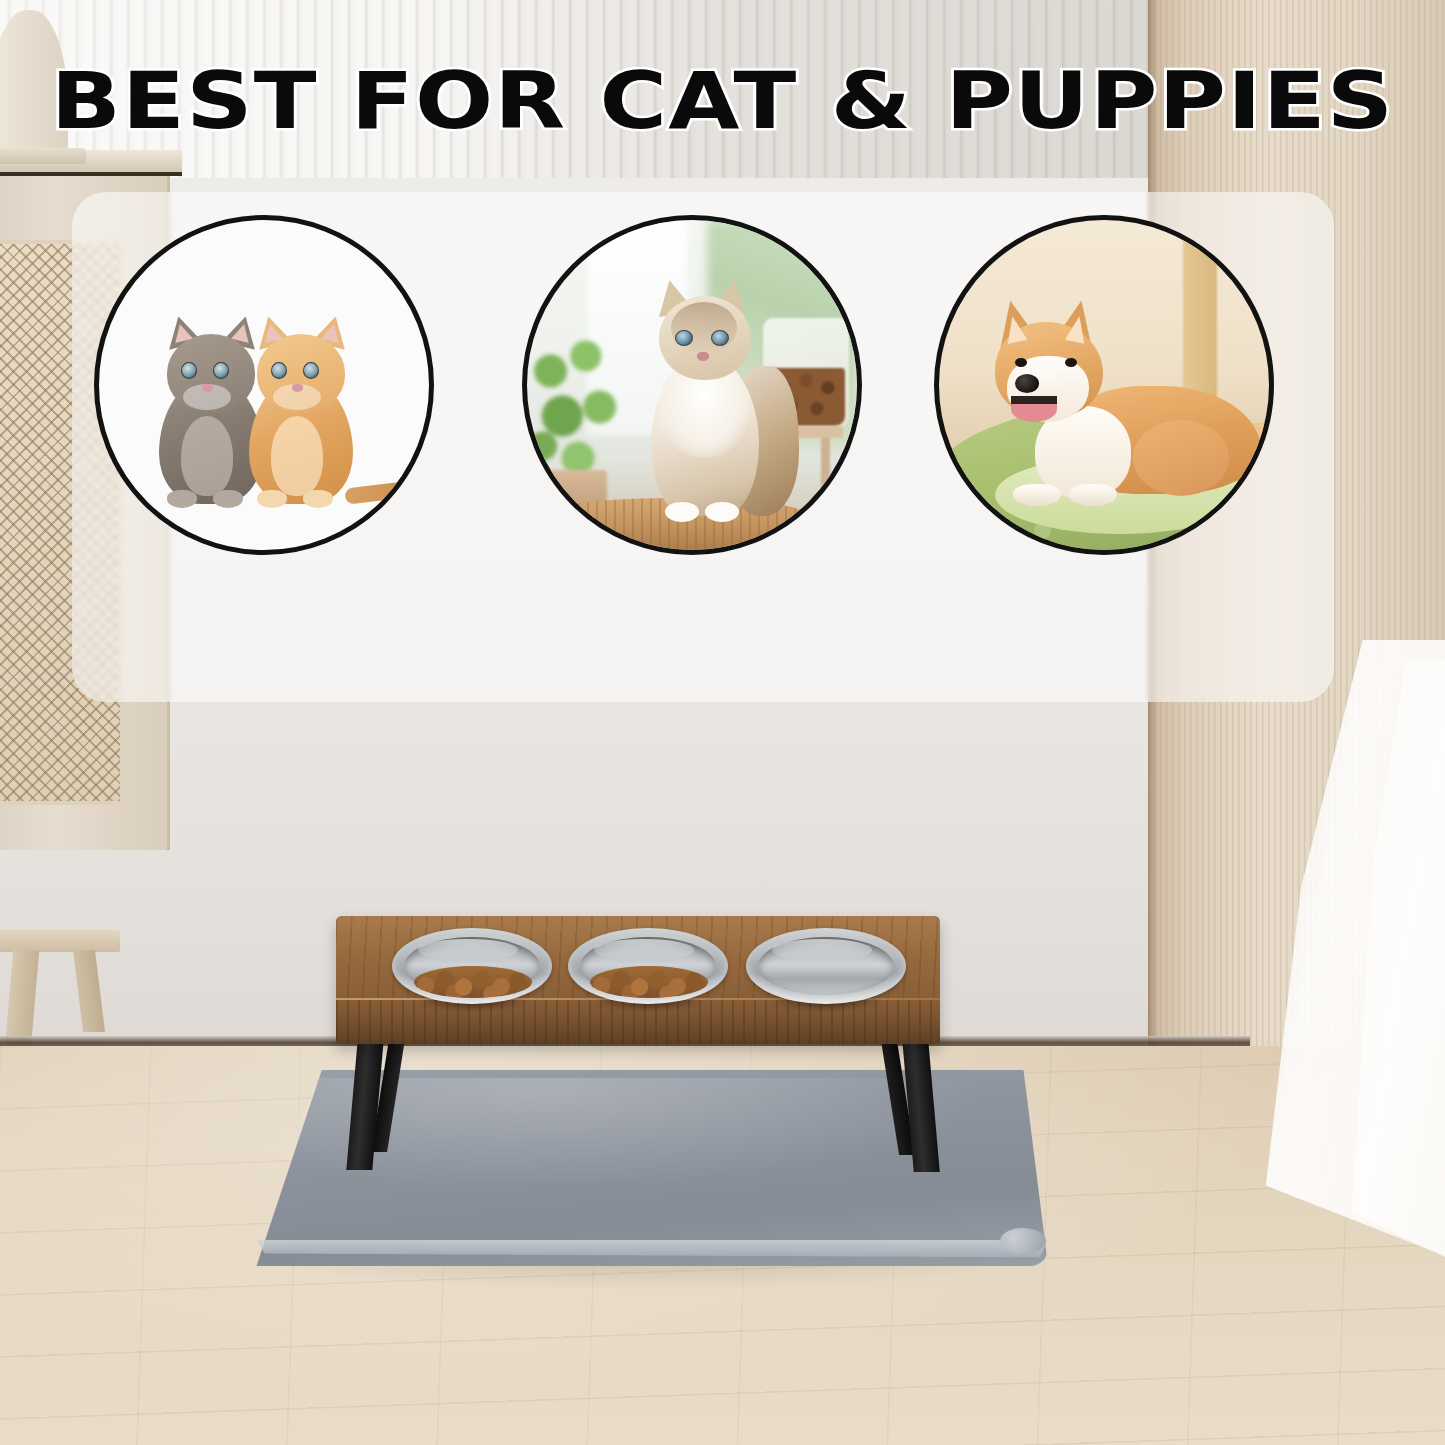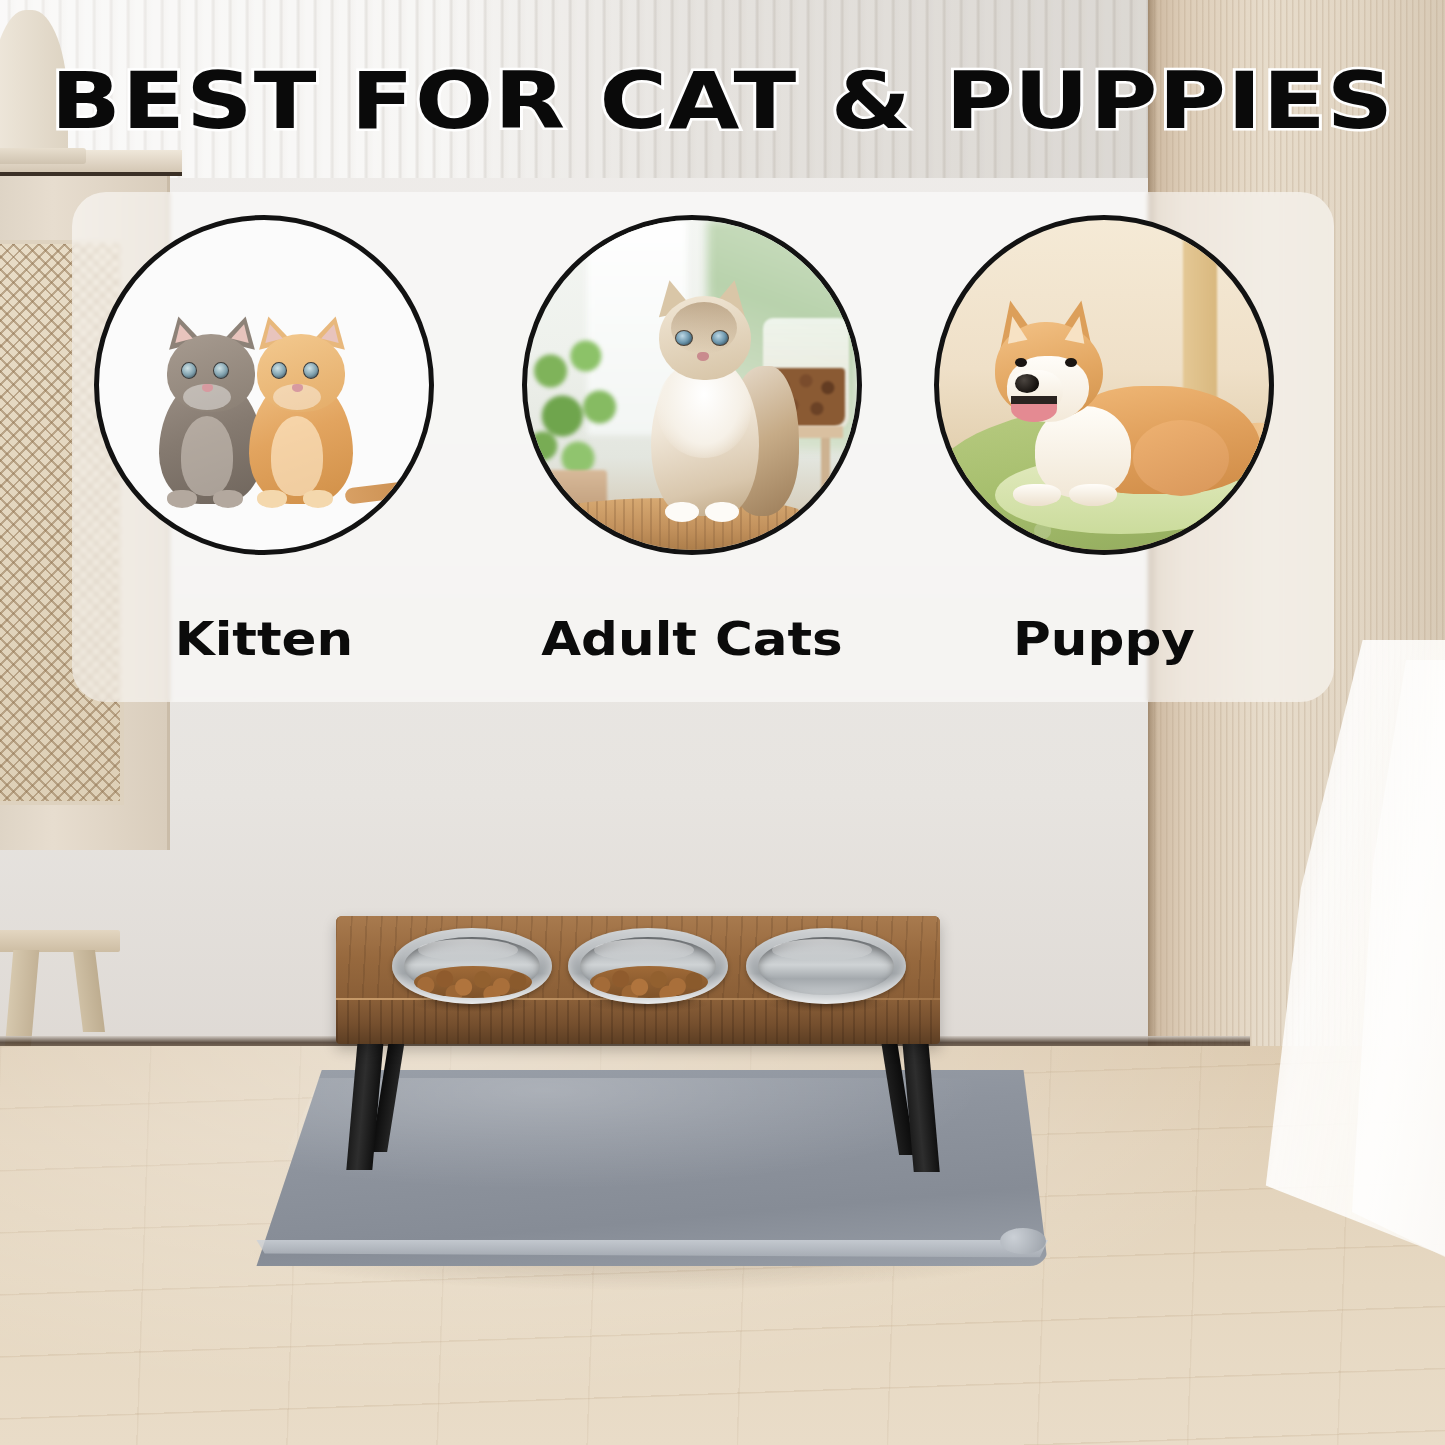--- a/index.html
+++ b/index.html
@@ -815,25 +815,20 @@
           <div class="pp-eye l"></div>
           <div class="pp-eye r"></div>
           <div class="pp-snout"></div>
           <div class="pp-mouth"></div>
           <div class="pp-nose"></div>
         </div>
       </div>
     </div>
   </div>
 
-  <div class="labels">
-    <div class="label l1">Kitten</div>
-    <div class="label l2">Adult Cats</div>
-    <div class="label l3">Puppy</div>
-  </div>
 
   <div class="product">
     <div class="floor-shadow"></div>
 
     <div class="mat"></div>
     <div class="mat-gloss"></div>
     <div class="mat-edge"></div>
     <div class="mat-nub"></div>
 
     <div class="leg left2"></div>

